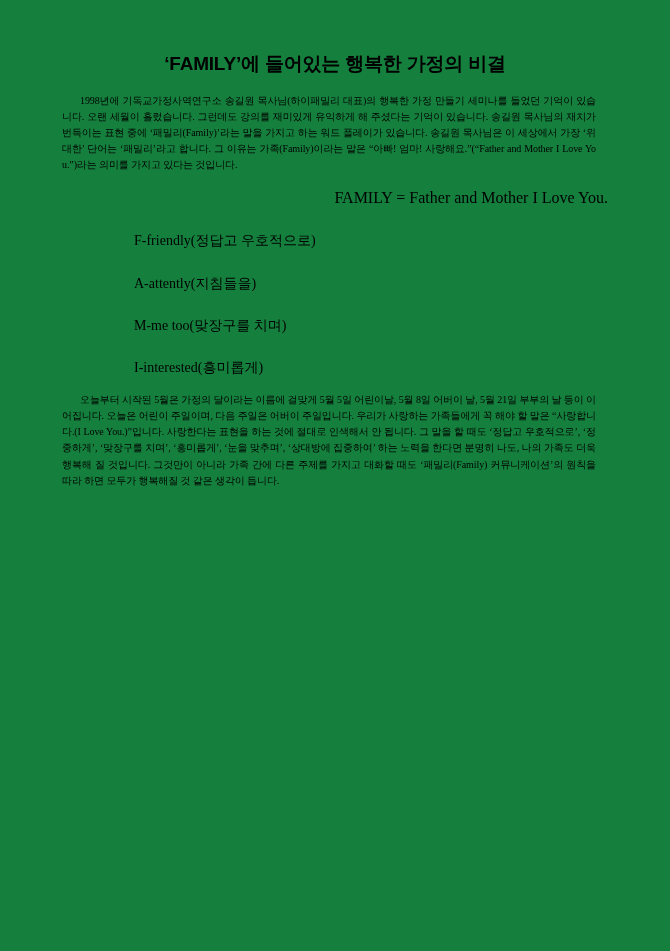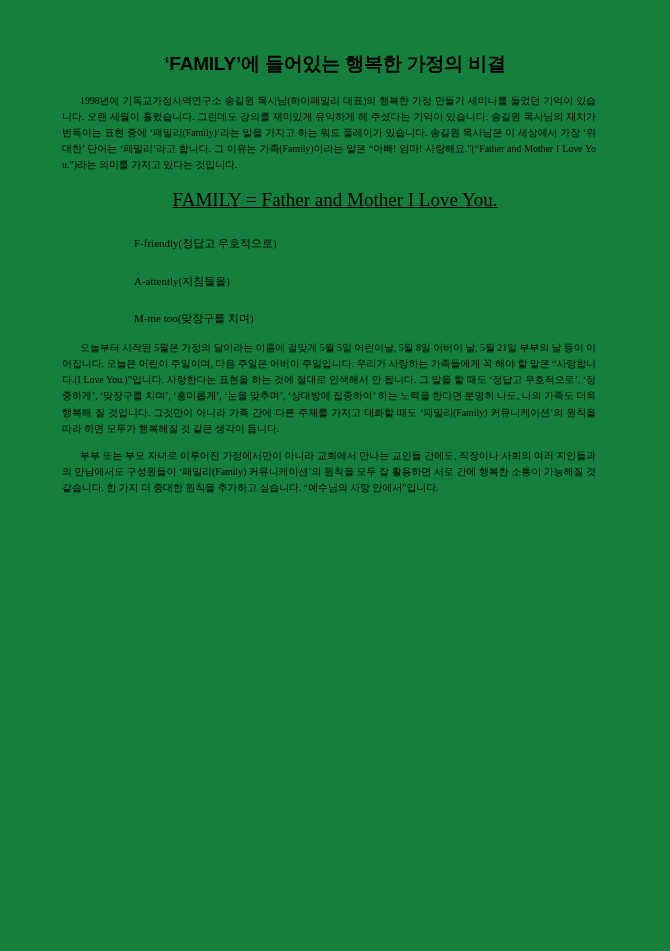--- a/index.html
+++ b/index.html
@@ -37,32 +37,31 @@
     text-justify: inter-character;
     margin: 0 12px 11px 0;
     text-indent: 18px;
     word-break: break-all;
     letter-spacing: -0.1px;
   }
   .para.last {
     margin-bottom: 0;
   }
   .center-line {
-    text-align: center;
-    font-size: 19px;
+    text-align: right;
+    font-size: 16px;
     line-height: 1.6;
     margin: 6px 0 12px 0;
-    text-decoration: underline;
   }
   .acronym-block {
     margin: 2px 0 12px 0;
     padding-left: 72px;
   }
   .acronym-line {
-    font-size: 11px;
+    font-size: 14px;
     line-height: 1.60;
     white-space: nowrap;
     margin-top: 20px;
   }
 </style>
 </head>
 <body>
 
 <div class="page">
 
@@ -70,19 +69,19 @@
 
   <p class="para">1998년에 기독교가정사역연구소 송길원 목사님(하이패밀리 대표)의 행복한 가정 만들기 세미나를 들었던 기억이 있습니다. 오랜 세월이 흘렀습니다. 그런데도 강의를 재미있게 유익하게 해 주셨다는 기억이 있습니다. 송길원 목사님의 재치가 번득이는 표현 중에 ‘패밀리(Family)’라는 말을 가지고 하는 워드 플레이가 있습니다. 송길원 목사님은 이 세상에서 가장 ‘위대한’ 단어는 ‘패밀리’라고 합니다. 그 이유는 가족(Family)이라는 말은 “아빠! 엄마! 사랑해요.”(“Father and Mother I Love You.”)라는 의미를 가지고 있다는 것입니다.</p>
 
   <div class="center-line">FAMILY = Father and Mother I Love You.</div>
 
 
   <div class="acronym-block">
     <div class="acronym-line">F-friendly(정답고 우호적으로)</div>
     <div class="acronym-line">A-attently(지침들을)</div>
     <div class="acronym-line">M-me too(맞장구를 치며)</div>
+    <div class="acronym-line">I-interested(흥미롭게)</div>
   </div>
 
   <p class="para">오늘부터 시작된 5월은 가정의 달이라는 이름에 걸맞게 5월 5일 어린이날, 5월 8일 어버이 날, 5월 21일 부부의 날 등이 이어집니다. 오늘은 어린이 주일이며, 다음 주일은 어버이 주일입니다. 우리가 사랑하는 가족들에게 꼭 해야 할 말은 “사랑합니다.(I Love You.)”입니다. 사랑한다는 표현을 하는 것에 절대로 인색해서 안 됩니다. 그 말을 할 때도 ‘정답고 우호적으로’, ‘정중하게’, ‘맞장구를 치며’, ‘흥미롭게’, ‘눈을 맞추며’, ‘상대방에 집중하여’ 하는 노력을 한다면 분명히 나도, 나의 가족도 더욱 행복해 질 것입니다. 그것만이 아니라 가족 간에 다른 주제를 가지고 대화할 때도 ‘패밀리(Family) 커뮤니케이션’의 원칙을 따라 하면 모두가 행복해질 것 같은 생각이 듭니다.</p>
 
-  <p class="para last">부부 또는 부모 자녀로 이루어진 가정에서만이 아니라 교회에서 만나는 교인들 간에도, 직장이나 사회의 여러 지인들과의 만남에서도 구성원들이 ‘패밀리(Family) 커뮤니케이션’의 원칙을 모두 잘 활용하면 서로 간에 행복한 소통이 가능해질 것 같습니다. 한 가지 더 중대한 원칙을 추가하고 싶습니다. “예수님의 사랑 안에서”입니다.</p>
 
 </div>
 
 </body></html>

